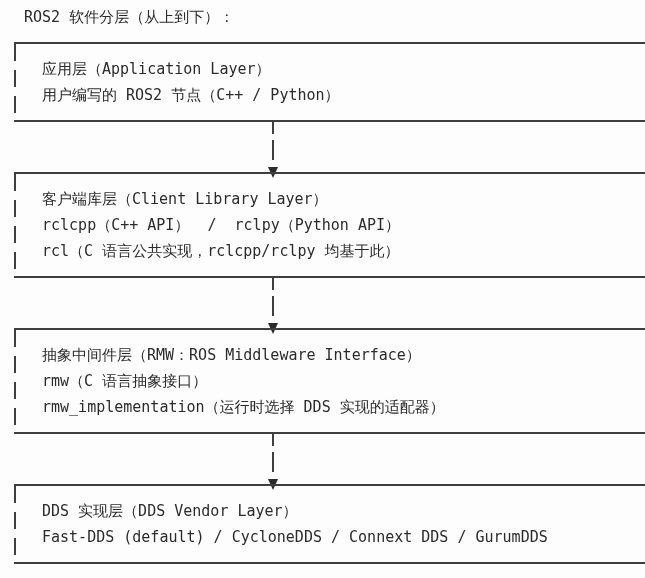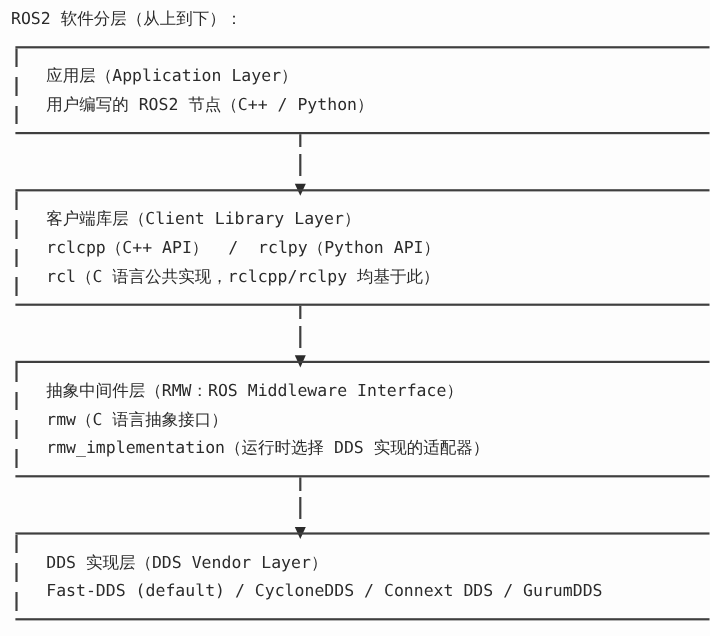--- a/index.html
+++ b/index.html
@@ -10,21 +10,21 @@
     width: 645px;
     height: 578px;
     overflow: hidden;
     background: #fdfdfd;
     color: #2b2b2b;
     font-family: "DejaVu Sans Mono", monospace;
     font-size: 15px;
     line-height: 26px;
   }
   .title {
-    margin: 4px 0 12px 10px;
+    margin: 4px 0 12px 24px;
     white-space: pre;
   }
   .box {
     position: relative;
     margin-left: 14px;
     width: 660px;            
     box-sizing: border-box;
     border-top: 2px solid #3f3f3f;
     border-bottom: 2px solid #3f3f3f;
     padding: 12px 0 12px 28px;

